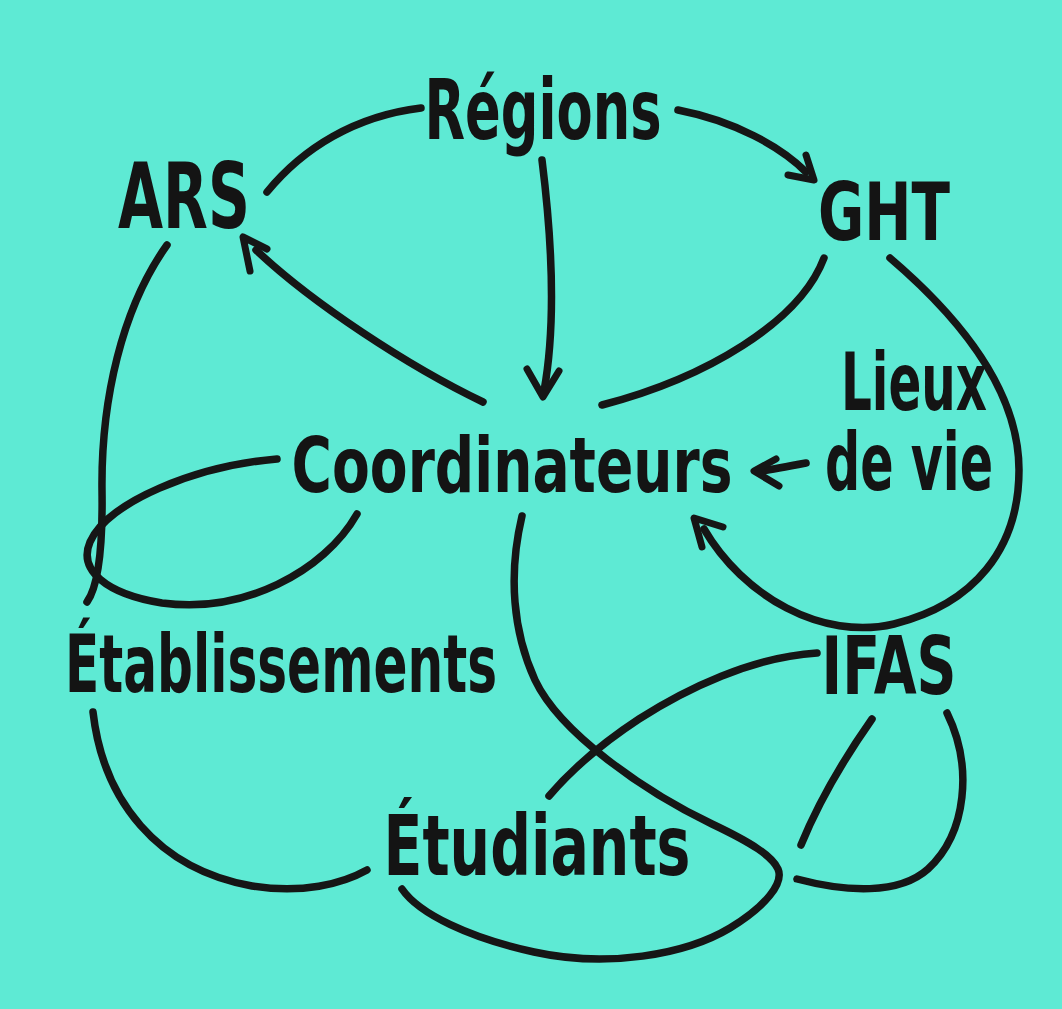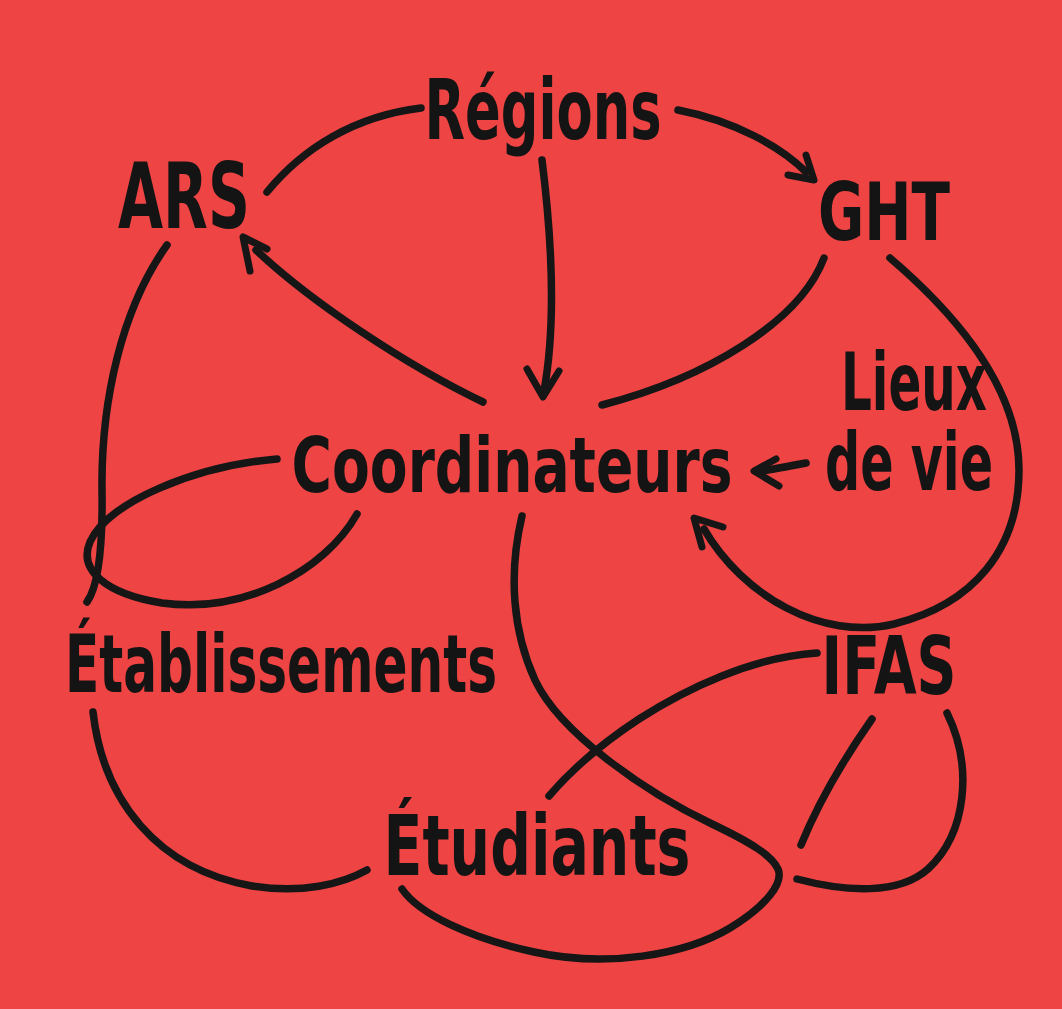--- a/index.html
+++ b/index.html
@@ -1,16 +1,16 @@
 <!DOCTYPE html>
 <html><head>
 <meta charset="utf-8">
 <style>
   html,body{margin:0;padding:0;background:#ffffff;}
-  .stage{width:1062px;height:1009px;position:relative;background:#ef4444;overflow:hidden;}
+  .stage{width:1062px;height:1009px;position:relative;background:#5eead4;overflow:hidden;}
   .ink{fill:none;stroke:#161616;stroke-width:7.5;stroke-linecap:round;stroke-linejoin:round;}
   .head{fill:none;stroke:#161616;stroke-width:7;stroke-linecap:round;stroke-linejoin:round;}
   .label{fill:#141414;font-family:"DejaVu Sans","Liberation Sans",sans-serif;
          font-weight:bold;text-anchor:middle;}
 </style>
 </head>
 <body>
 
 <div class="stage">
   <svg width="1062" height="1009" viewBox="0 0 1062 1009" xmlns="http://www.w3.org/2000/svg">

